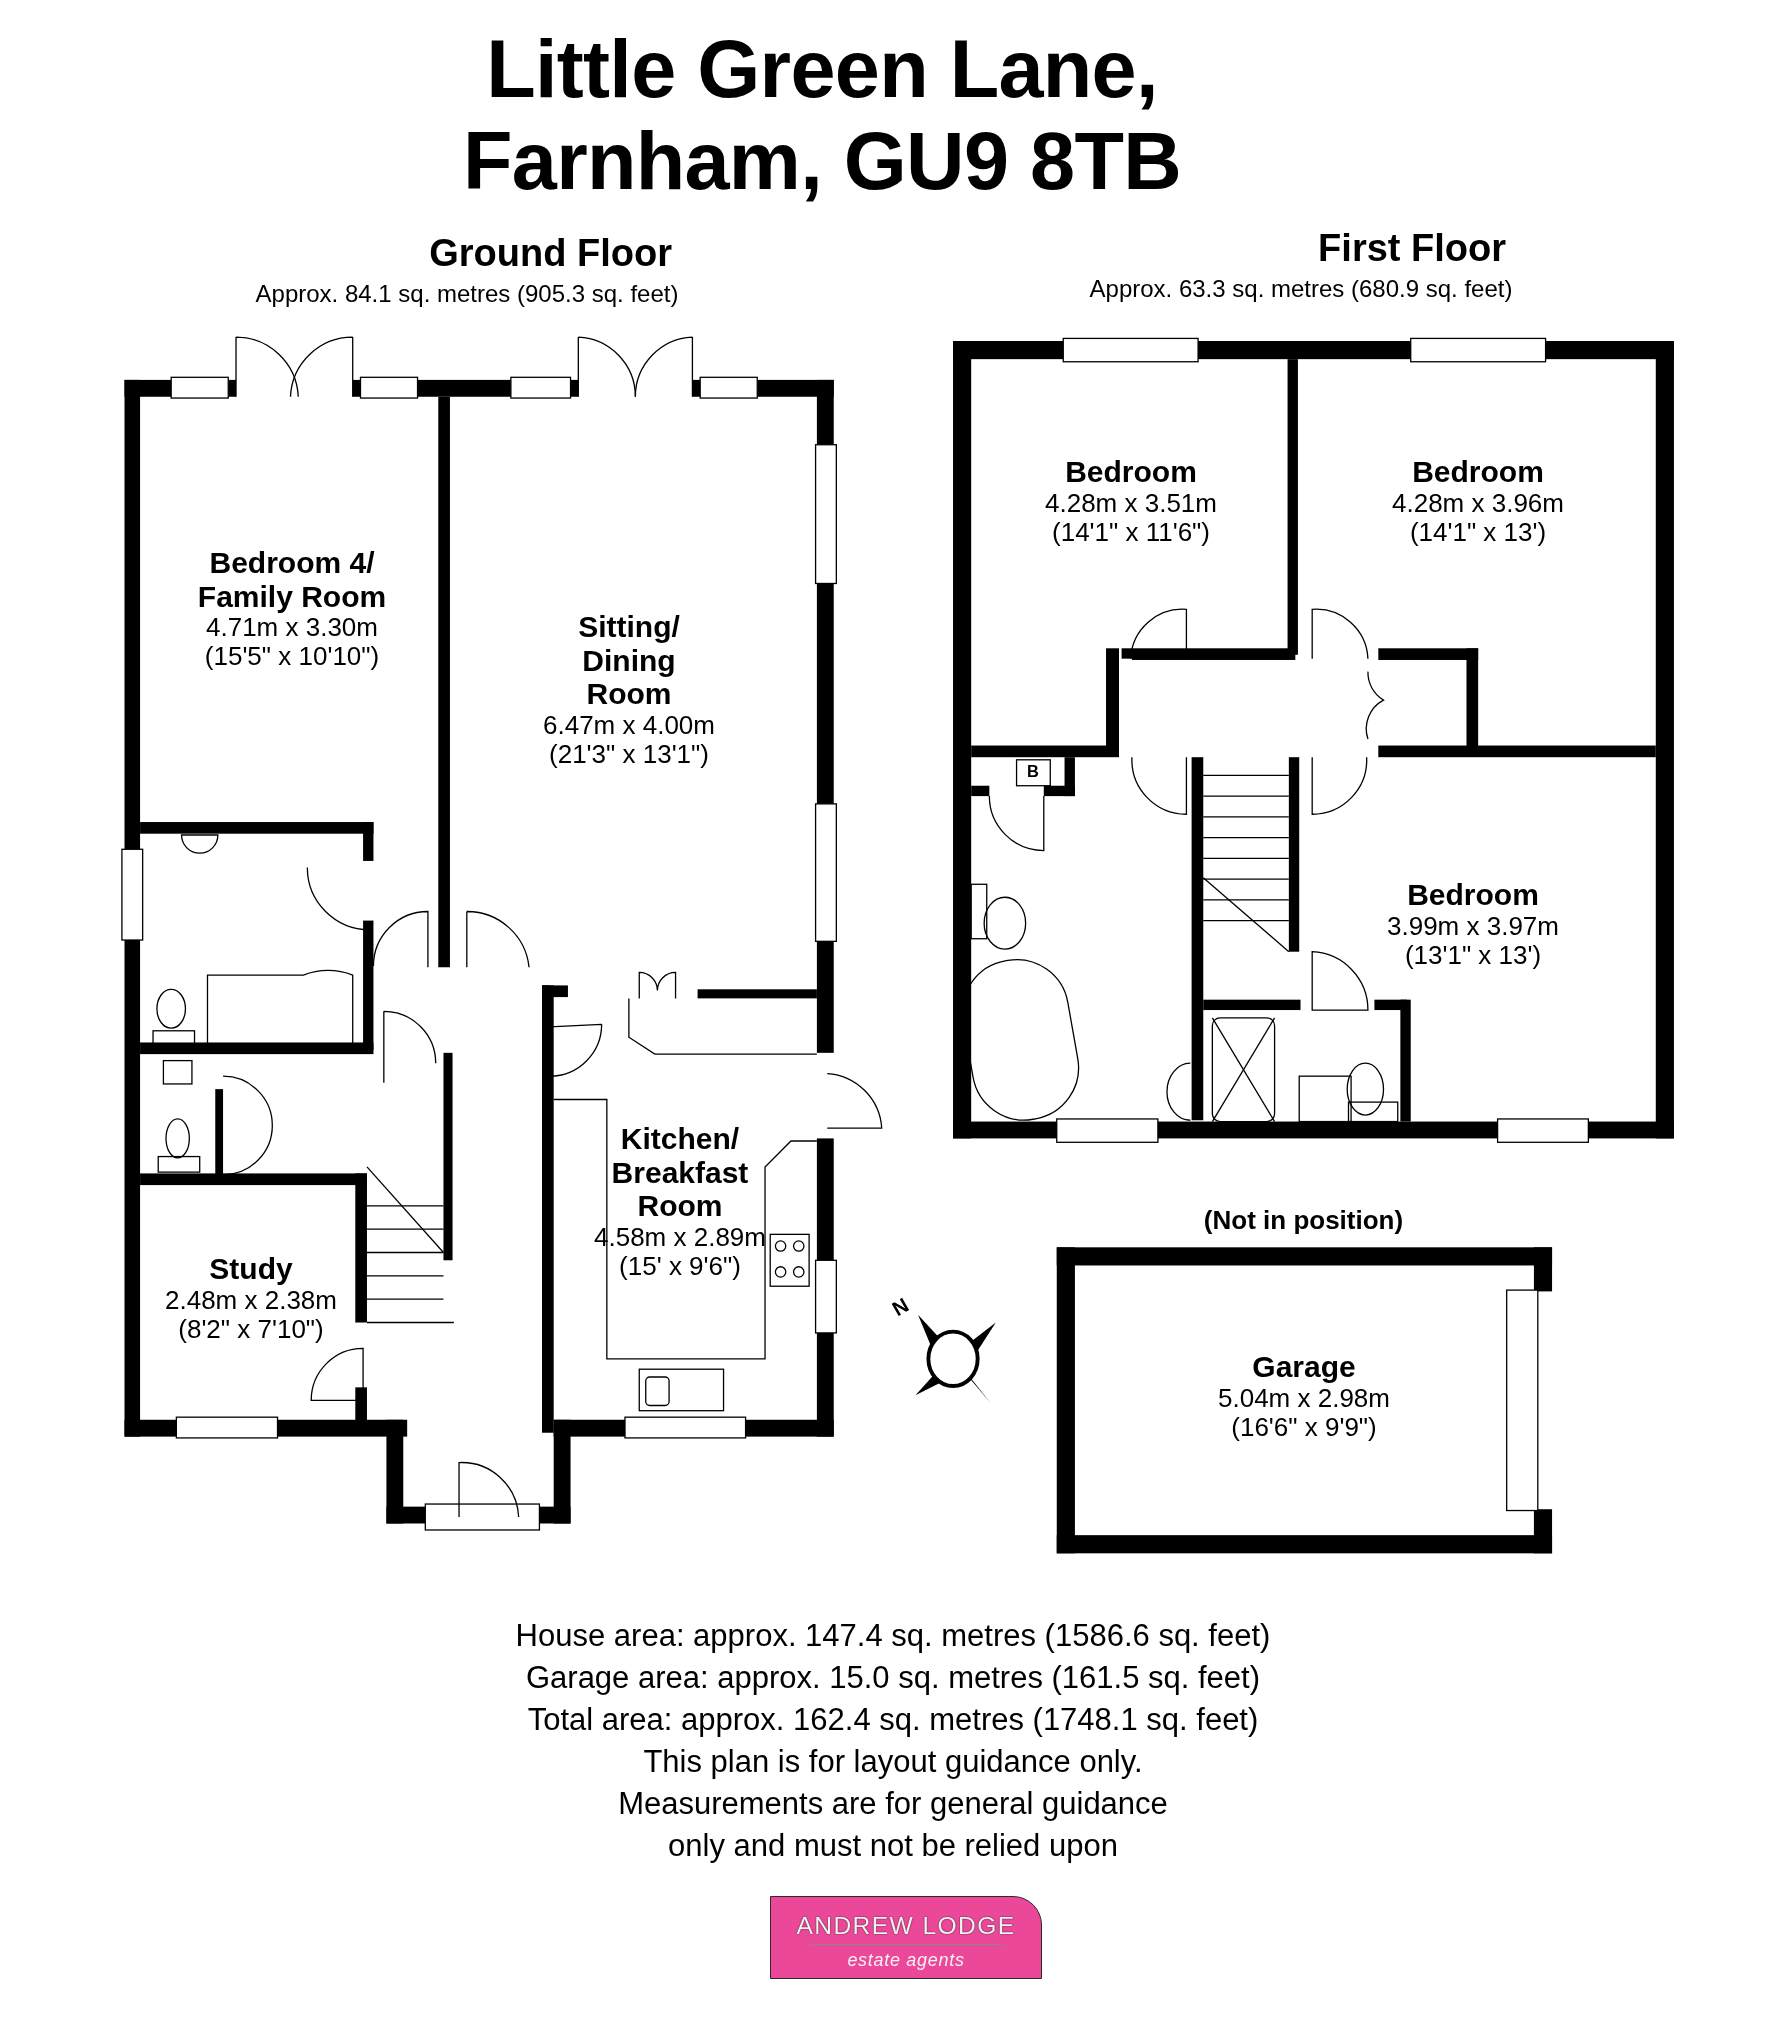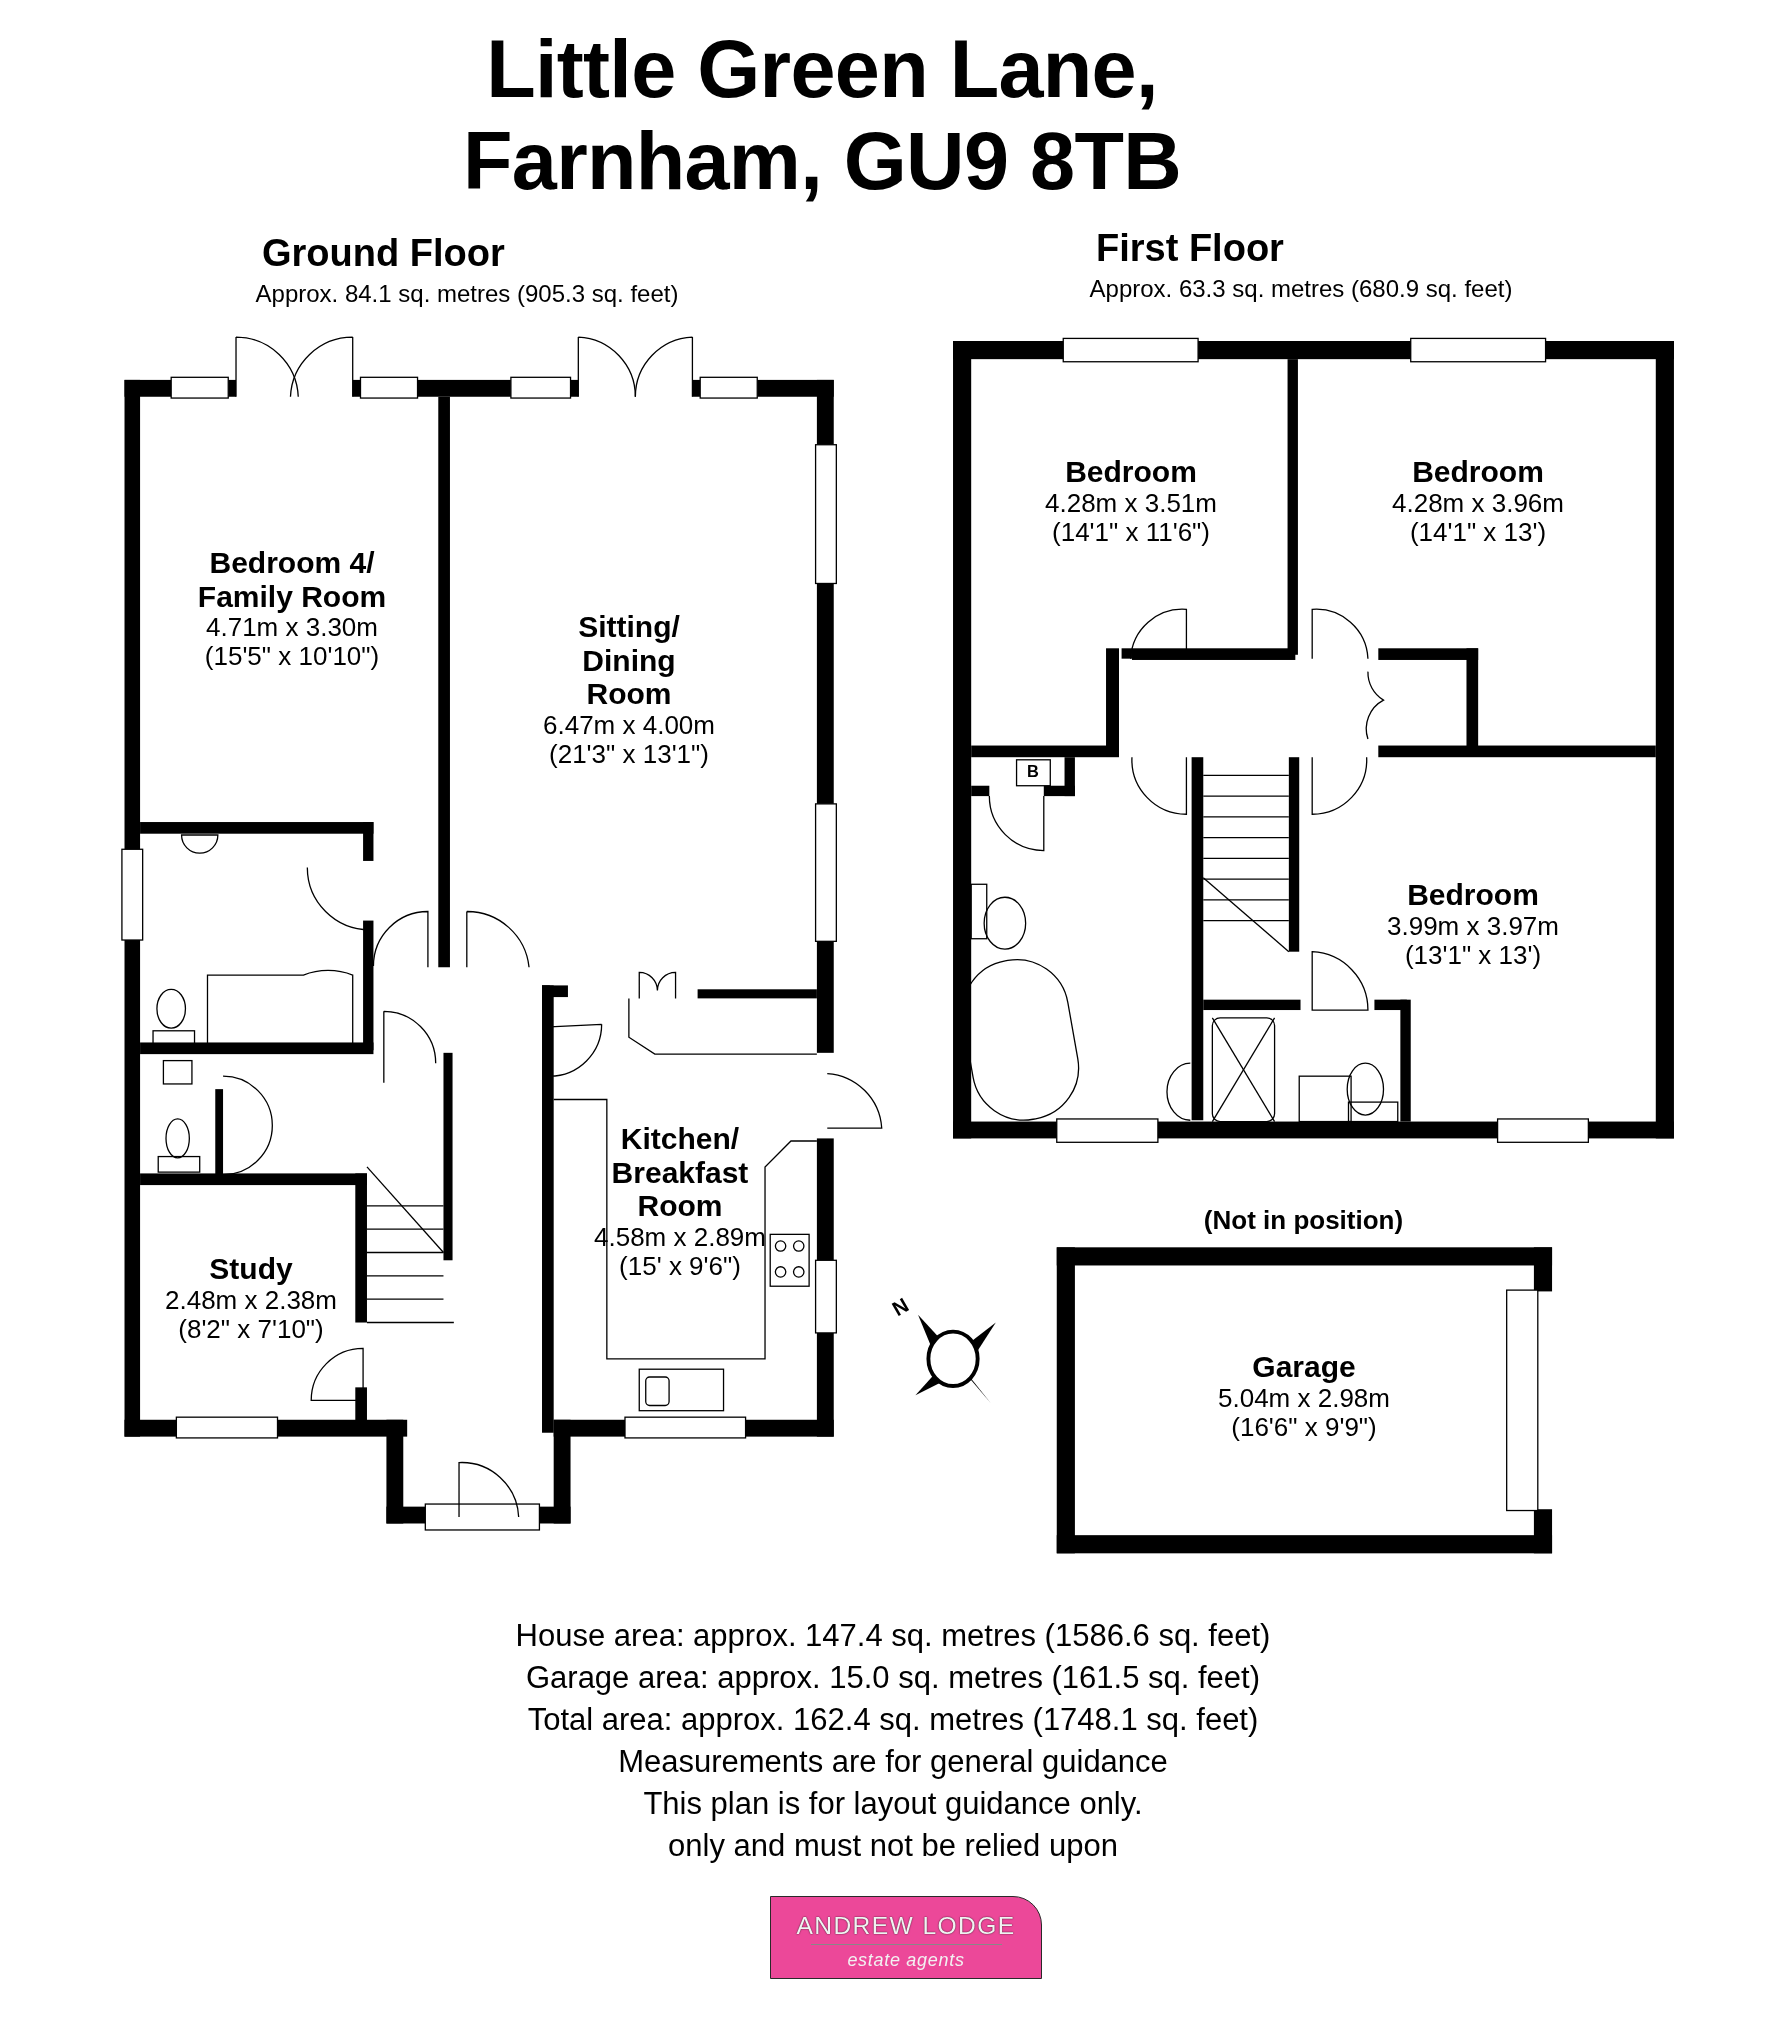--- a/index.html
+++ b/index.html
@@ -1,19 +1,19 @@
 <!DOCTYPE html>
 <html style="font-size:11px"><head>
 <meta charset="utf-8">
 <style>
   html, body { margin:0; padding:0; background:#ffffff; }
   body { width:1786px; height:2035px; position:relative; overflow:hidden; font-family:"Liberation Sans", sans-serif; color:#000; }
   .abs { position:absolute; }
   .title { left:0; width:1644px; text-align:center; font-weight:bold; font-size:81px; line-height:1; letter-spacing:-0.7px; }
-  .floor-title { font-weight:bold; font-size:38px; text-align:left; line-height:1; }
+  .floor-title { font-weight:bold; font-size:38px; text-align:right; line-height:1; }
   .floor-sub { font-size:24px; text-align:center; line-height:1; }
   #plan { position:absolute; left:0; top:0; width:1786px; height:2035px; }
   .room { position:absolute; text-align:center; transform:translateX(-50%); line-height:1.12; }
   .room .name { font-weight:bold; font-size:30px; }
   .room .dim { font-size:26px; }
   .notes { left:0; width:1786px; text-align:center; font-size:31px; line-height:42px; }
   .logo { left:770px; top:1896px; width:272px; height:83px; background:#ec4899; border:1.4px solid #2a2a2a; border-top-right-radius:29px; box-sizing:border-box; text-align:center; color:#f2f2f2; }
   .logo .brand { font-size:24.6px; letter-spacing:1.4px; margin-top:15px; text-shadow:0 0 1.4px #000; }
   .logo .rule { width:191px; height:0.7px; background:#888; margin:4.1px auto 5.5px; }
   .logo .tag { font-style:italic; font-size:18px; letter-spacing:0.7px; }
@@ -258,22 +258,22 @@
 <div class="room" style="left:1304px; top:1350px;">
   <div class="name">Garage</div>
   <div class="dim">5.04m x 2.98m</div>
   <div class="dim">(16'6" x 9'9")</div>
 </div>
 
 <div class="abs notes" style="top:1615px;">
   <div>House area: approx. 147.4 sq. metres (1586.6 sq. feet)</div>
   <div>Garage area: approx. 15.0 sq. metres (161.5 sq. feet)</div>
   <div>Total area: approx. 162.4 sq. metres (1748.1 sq. feet)</div>
+  <div>This plan is for layout guidance only.</div>
   <div>Measurements are for general guidance</div>
-  <div>This plan is for layout guidance only.</div>
   <div>only and must not be relied upon</div>
 </div>
 
 <div class="abs logo">
   <div class="brand">ANDREW LODGE</div>
   <div class="rule"></div>
   <div class="tag">estate agents</div>
 </div>
 
 

